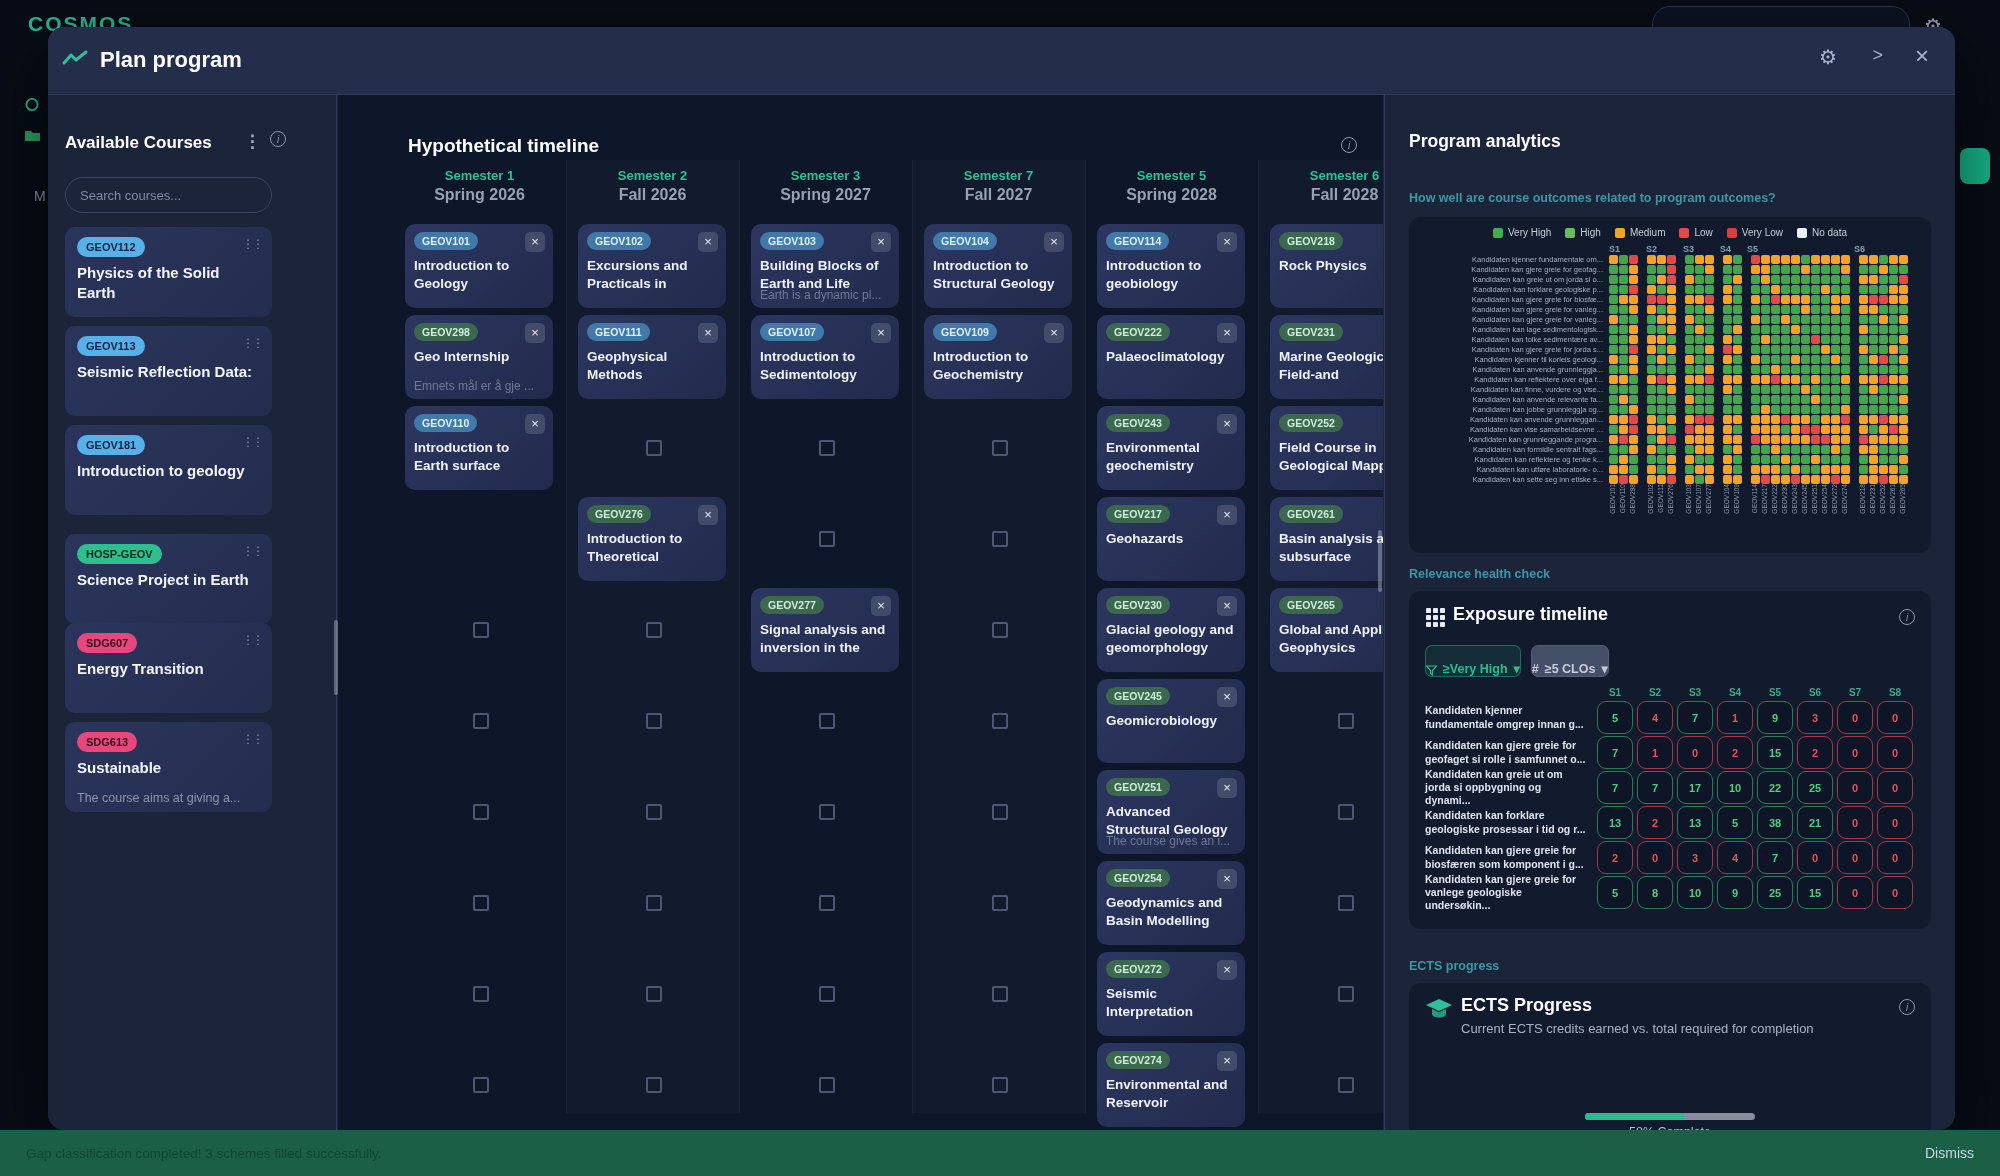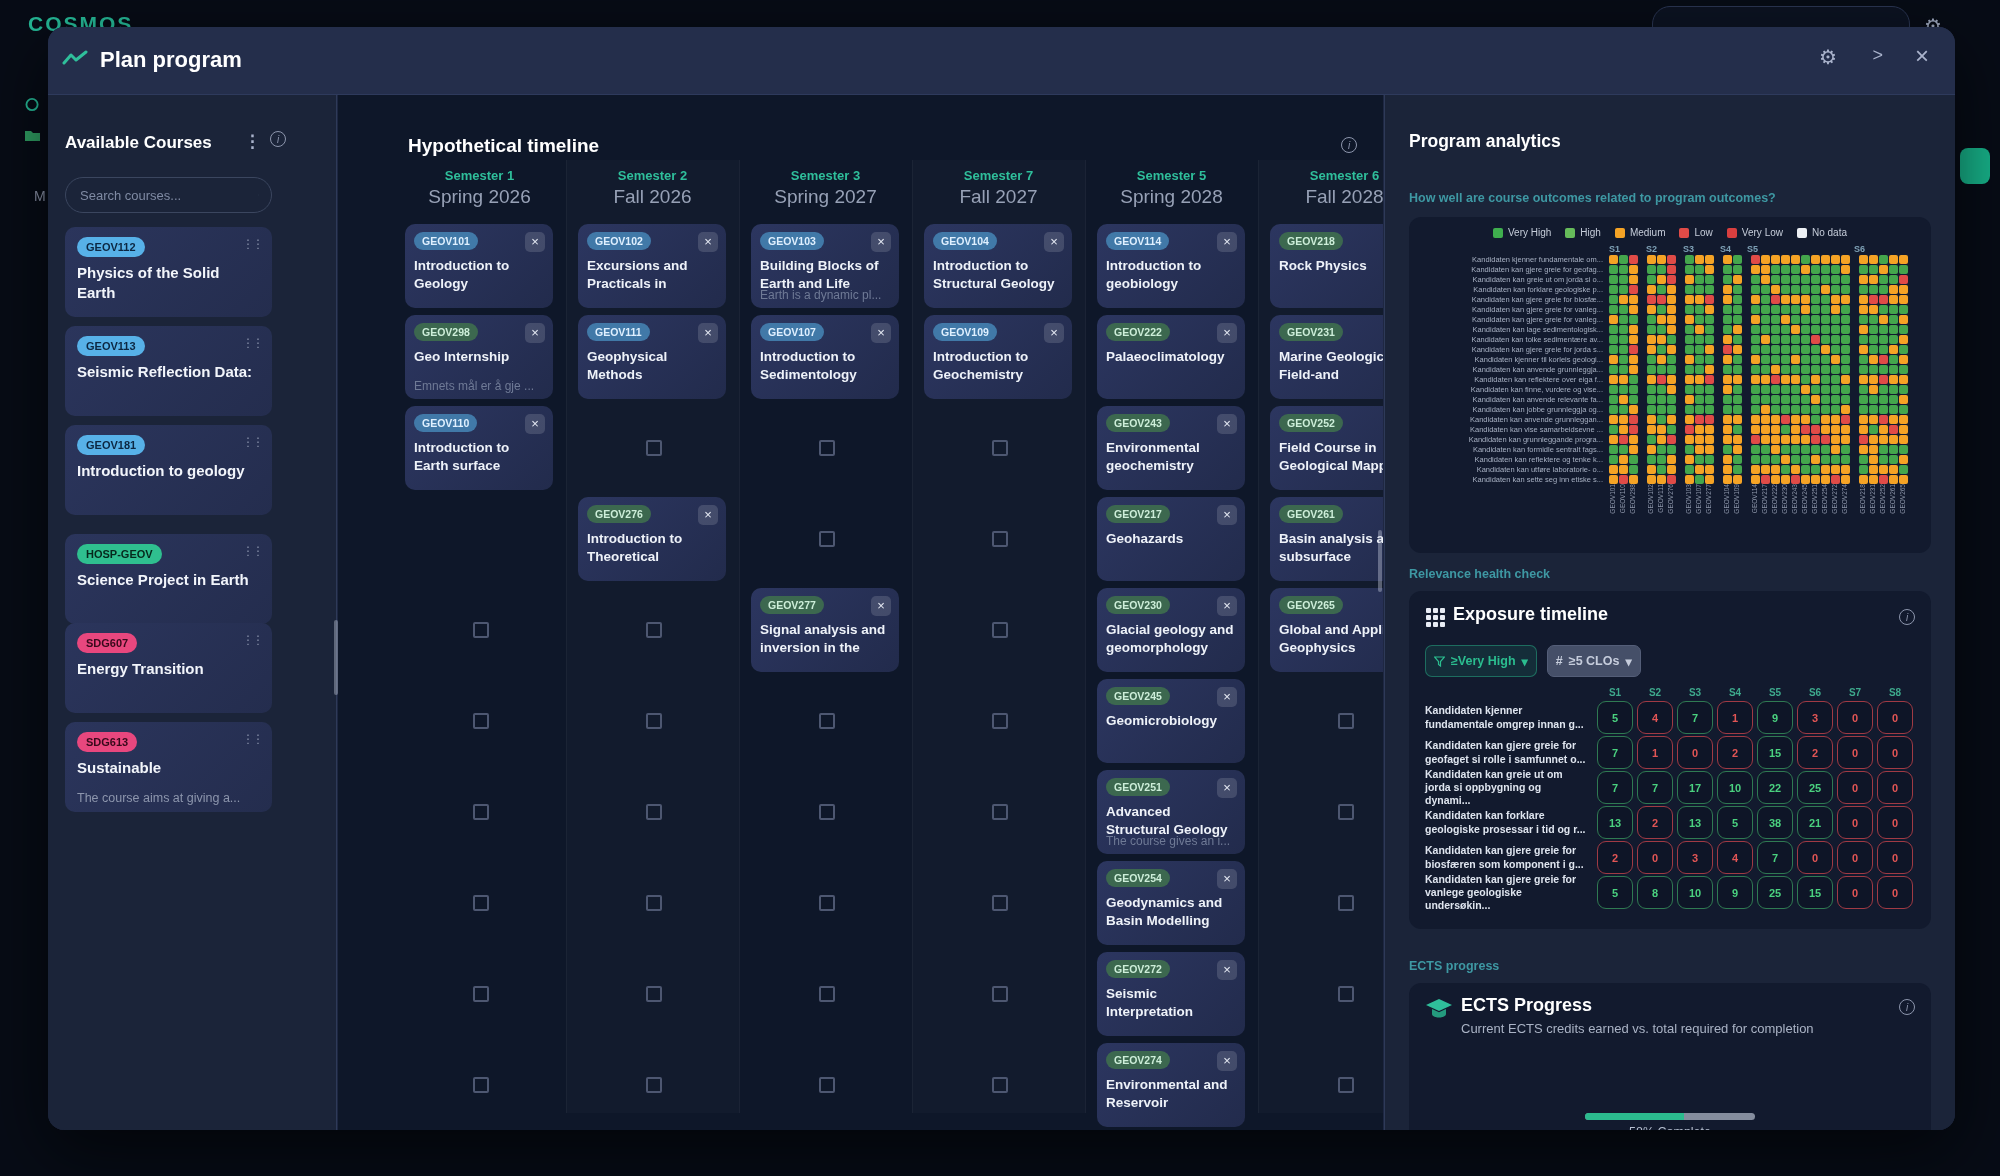--- a/index.html
+++ b/index.html
@@ -49,21 +49,21 @@
   .side-badge{position:absolute;left:12px;top:10px;}
 
   
   #timeline{position:absolute;left:290px;top:68px;width:1045px;height:1035px;background:#0e1729;overflow:hidden;}
   #tl-title{position:absolute;left:70px;top:40px;font-size:19px;font-weight:bold;color:#fff;}
   #tl-info{position:absolute;left:1003px;top:42px;}
   .tl-col{position:absolute;top:65px;width:173px;height:953px;}
   .tl-col.alt{background:rgba(255,255,255,0.018);}
   .tl-col{border-right:1px solid rgba(255,255,255,0.04);}
   .sem-name{position:absolute;top:8px;width:100%;text-align:center;font-size:13px;font-weight:bold;color:#2fbf9b;}
-  .sem-term{position:absolute;top:26px;width:100%;text-align:center;font-size:19px;color:#97a1b6;}
+  .sem-term{position:absolute;top:26px;width:100%;text-align:center;font-size:16px;color:#97a1b6;font-weight:bold;}
   .tl-card{position:absolute;left:12px;width:148px;height:84px;border-radius:10px;background:linear-gradient(135deg,#2c3660,#222b4c);cursor:grab;}
   .tl-badge{position:absolute;left:9px;top:8px;height:18px;line-height:18px;border-radius:9px;padding:0 8px;font-size:10.5px;font-weight:bold;}
   .tl-x{position:absolute;right:8px;top:8px;width:20px;height:20px;border-radius:5px;background:rgba(255,255,255,.14);color:#e8ecf5;font-size:13px;line-height:20px;text-align:center;cursor:pointer;}
   .tl-card-title{position:absolute;left:9px;top:33px;width:132px;max-height:36px;overflow:hidden;font-size:13.5px;font-weight:600;color:#eef2f9;line-height:1.3;}
   .tl-card-desc{position:absolute;left:9px;bottom:6px;width:132px;white-space:nowrap;overflow:hidden;text-overflow:ellipsis;font-size:12px;color:#6f7a96;}
   .empty-slot{position:absolute;width:12px;height:12px;border:2px solid #4d5771;border-radius:2px;cursor:pointer;}
   .scroll-thumb{position:absolute;width:4px;border-radius:2px;background:rgba(207,214,228,.38);cursor:pointer;}
 
   
   #analytics{position:absolute;left:1336px;top:68px;width:571px;height:1035px;background:#1b2439;border-left:1px solid #2e3a58;box-sizing:border-box;}
@@ -84,21 +84,21 @@
   .hm-foot-group{display:flex;margin-right:8px;}
   .hm-foot-col{width:10px;height:52px;overflow:hidden;}
   .hm-foot-col span{display:block;writing-mode:vertical-rl;transform:rotate(180deg);font-size:6.5px;color:#8b94a8;white-space:nowrap;}
 
   
   #exp-card{top:496px;height:338px;padding:16px;}
   #exp-title{position:absolute;left:44px;top:13px;font-size:18px;font-weight:bold;color:#fff;}
   #exp-grid-icon{position:absolute;left:16px;top:16px;}
   #exp-info{position:absolute;right:16px;top:18px;}
   #exp-chips{position:absolute;left:16px;top:54px;display:flex;gap:10px;}
-  .chip{height:30px;display:flex;align-items:center;gap:6px;padding:0 8px;border-radius:7px;font-size:12.5px;font-weight:bold;cursor:pointer;}
+  .chip{height:30px;display:flex;align-items:flex-end;gap:6px;padding:0 0;border-radius:7px;font-size:12.5px;font-weight:bold;cursor:pointer;}
   .chip-teal{color:#2bbd8f;background:rgba(43,189,143,.12);border:1px solid rgba(43,189,143,.45);}
   .chip-grey{color:#c6cddc;background:#454f68;border:1px solid #545e78;}
   #exp-table{position:absolute;left:16px;top:96px;width:490px;}
   .exp-hdr{display:flex;margin-bottom:2px;}
   .exp-hdr .spacer{width:170px;}
   .exp-hdr .h{width:40px;text-align:center;font-size:10px;font-weight:bold;color:#3ea98c;}
   .exp-row{display:flex;align-items:center;height:35px;}
   .exp-label{width:170px;font-size:10.5px;font-weight:bold;color:#dfe5ef;line-height:1.25;padding-right:6px;box-sizing:border-box;}
   .exp-cell-wrap{width:40px;display:flex;justify-content:center;}
   .exp-cell{width:34px;height:31px;border-radius:9px;border:1px solid;display:flex;align-items:center;justify-content:center;font-size:11px;font-weight:bold;background:rgba(8,14,26,.35);}
@@ -1684,13 +1684,17 @@
         <div id="ects-sub">Current ECTS credits earned vs. total required for completion</div>
         <div class="info-icon" id="ects-info">i</div>
         <div id="ects-bar">
             <div id="ects-bar-fill" style="width: 58%;"></div>
           </div>
         <div id="ects-pct">58% Complete</div>
       </div>
     </div>
   </div>
 
+  <div class="abs" id="toast">
+    <span id="toast-msg">Gap classification completed! 3 schemes filled successfully.</span>
+    <span id="toast-dismiss">Dismiss</span>
+  </div>
 </div>
 
 </body></html>

